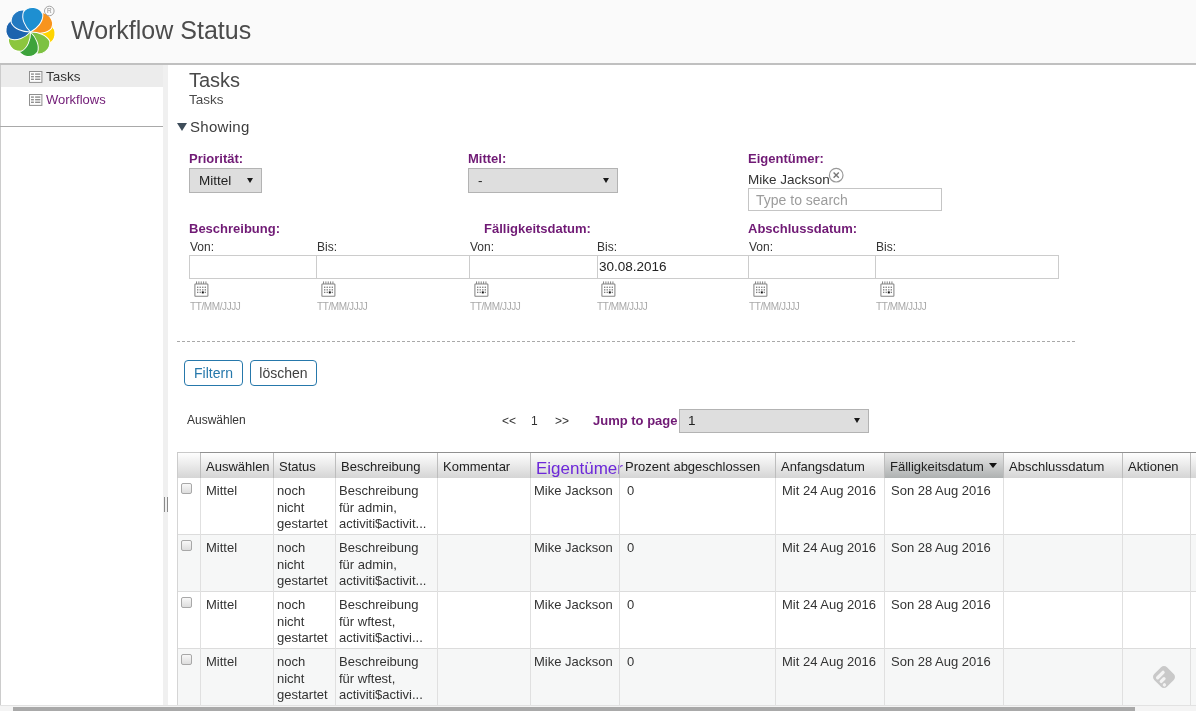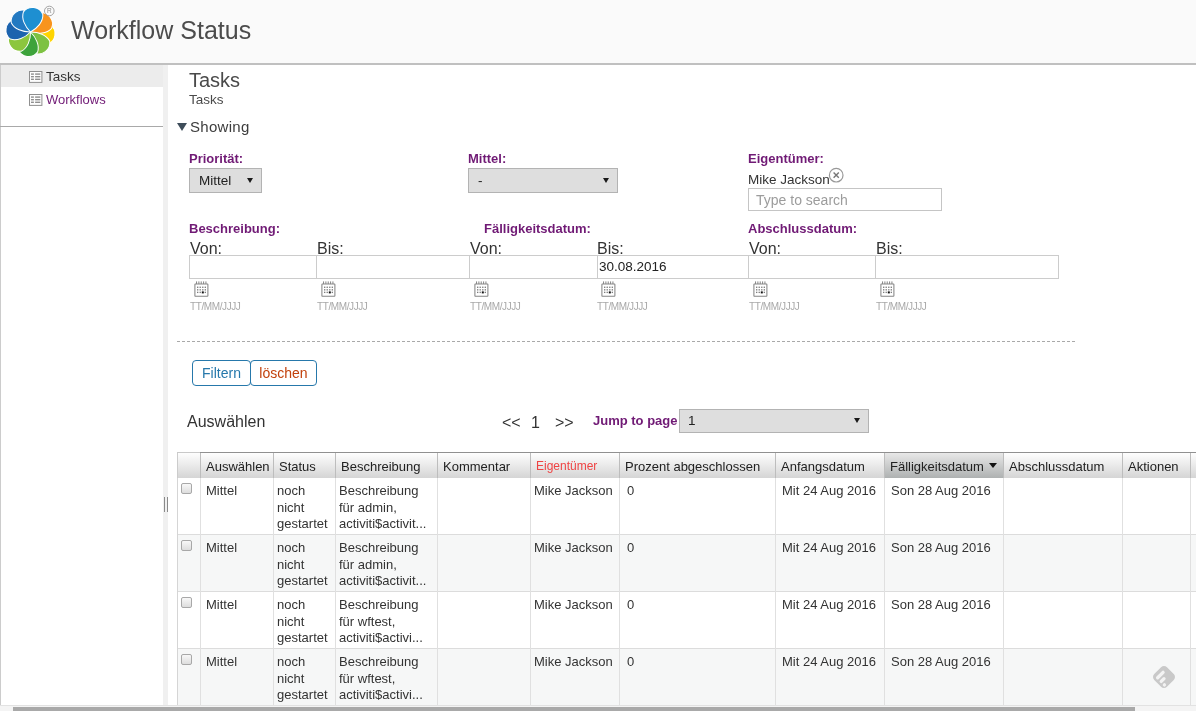--- a/index.html
+++ b/index.html
@@ -1,20 +1,20 @@
 <!DOCTYPE html>
 <html><head>
 <meta charset="utf-8">
 <style>
 * { margin:0; padding:0; box-sizing:border-box; }
 html,body { width:1196px; height:711px; overflow:hidden; background:#fff;
   font-family:"Liberation Sans", sans-serif; }
 .abs { position:absolute; }
 .lbl { font-weight:bold; font-size:13px; color:#701a75; }
-.txt { font-size:16px; color:#333; }
+.txt { font-size:12px; color:#333; }
 .sel { background:#dedede; border:1px solid #b3b3b3; font-size:13.5px; color:#222; }
 .sel .arr { position:absolute; right:8px; top:9px; width:0; height:0;
   border-left:3.5px solid transparent; border-right:3.5px solid transparent;
   border-top:5px solid #1a1a1a; }
 .ttmm { position:absolute; font-size:10px; color:#a8a8a8; letter-spacing:-0.4px; }
 </style>
 </head>
 <body>
 
 <div class="abs" style="left:0;top:0;width:1196px;height:65px;background:#fafafa;border-bottom:2px solid #c0c0c0;"></div>
@@ -230,43 +230,43 @@
   </svg>
 <div class="ttmm" style="left:190px;top:301px;">TT/MM/JJJJ</div>
 <div class="ttmm" style="left:317px;top:301px;">TT/MM/JJJJ</div>
 <div class="ttmm" style="left:470px;top:301px;">TT/MM/JJJJ</div>
 <div class="ttmm" style="left:597px;top:301px;">TT/MM/JJJJ</div>
 <div class="ttmm" style="left:749px;top:301px;">TT/MM/JJJJ</div>
 <div class="ttmm" style="left:876px;top:301px;">TT/MM/JJJJ</div>
 
 <div class="abs" style="left:177px;top:341px;width:898px;height:0;border-top:1px dashed #a9a9a9;"></div>
 
-<div class="abs" style="left:192px;top:360px;width:59px;height:26px;border:1px solid #2678ab;border-radius:4px;color:#2678ab;font-size:14px;text-align:center;line-height:24px;">Filtern</div>
-<div class="abs" style="left:250px;top:360px;width:67px;height:26px;border:1px solid #2678ab;border-radius:4px;color:#c2410c;font-size:14px;text-align:center;line-height:24px;">löschen</div>
+<div class="abs" style="left:184px;top:360px;width:59px;height:26px;border:1px solid #2678ab;border-radius:4px;color:#2678ab;font-size:14px;text-align:center;line-height:24px;">Filtern</div>
+<div class="abs" style="left:250px;top:360px;width:67px;height:26px;border:1px solid #2678ab;border-radius:4px;color:#404040;font-size:14px;text-align:center;line-height:24px;">löschen</div>
 
 <div class="abs txt" style="left:187px;top:413px;">Auswählen</div>
 <div class="abs txt" style="left:319px;top:414px;margin-top:36px;">Showing items 1 - 8 of 8++</div>
 <div class="abs txt" style="left:502px;top:414px;">&lt;&lt;</div>
 <div class="abs txt" style="left:531px;top:414px;">1</div>
 <div class="abs txt" style="left:555px;top:414px;">&gt;&gt;</div>
 <div class="abs lbl" style="left:593px;top:413px;font-size:13px;">Jump to page</div>
 <div class="abs sel" style="left:679px;top:409px;width:190px;height:24px;">
   <span style="position:absolute;left:8px;top:3px;">1</span>
     <span class="arr" style="top:8px;"></span>
 </div>
 
 <div class="abs" style="left:177px;top:453px;width:1019px;height:25px;background:linear-gradient(#fefefe,#d5d5d5);"></div>
 <div class="abs" style="left:177px;top:452px;width:23px;height:1px;background:#c9c9c9;"></div>
 <div class="abs" style="left:200px;top:452px;width:996px;height:1px;background:#909090;"></div>
 <div class="abs" style="left:885px;top:453px;width:118px;height:25px;background:linear-gradient(#e8e8e8,#aeb1b1);"></div>
 <div class="abs" style="left:206px;top:459px;font-size:13px;color:#222;white-space:nowrap;">Auswählen</div>
 <div class="abs" style="left:279px;top:459px;font-size:13px;color:#222;white-space:nowrap;">Status</div>
 <div class="abs" style="left:341px;top:459px;font-size:13px;color:#222;white-space:nowrap;">Beschreibung</div>
 <div class="abs" style="left:443px;top:459px;font-size:13px;color:#222;white-space:nowrap;">Kommentar</div>
-<div class="abs" style="left:536px;top:459px;font-size:12px;color:#ef4444;white-space:nowrap;">Eigentümer</div>
+<div class="abs" style="left:536px;top:459px;font-size:17px;color:#6d28d9;white-space:nowrap;">Eigentümer</div>
 <div class="abs" style="left:625px;top:459px;font-size:13px;color:#222;white-space:nowrap;">Prozent abgeschlossen</div>
 <div class="abs" style="left:781px;top:459px;font-size:13px;color:#222;white-space:nowrap;">Anfangsdatum</div>
 <div class="abs" style="left:890px;top:459px;font-size:13px;color:#222;white-space:nowrap;">Fälligkeitsdatum</div>
 <div class="abs" style="left:1009px;top:459px;font-size:13px;color:#222;white-space:nowrap;">Abschlussdatum</div>
 <div class="abs" style="left:1128px;top:459px;font-size:13px;color:#222;white-space:nowrap;">Aktionen</div>
 <div class="abs" style="left:989px;top:463px;width:0;height:0;border-left:4.5px solid transparent;border-right:4.5px solid transparent;border-top:5px solid #111;"></div>
 <div class="abs" style="left:177px;top:453px;width:1px;height:25px;background:#ccc;"></div>
 <div class="abs" style="left:177px;top:478px;width:1019px;height:57px;background:#fff;"></div>
 <div class="abs" style="left:177px;top:534px;width:1019px;height:1px;background:#dcdcdc;"></div>
 <div class="abs" style="left:177px;top:535px;width:1019px;height:57px;background:#f6f7f7;"></div>

